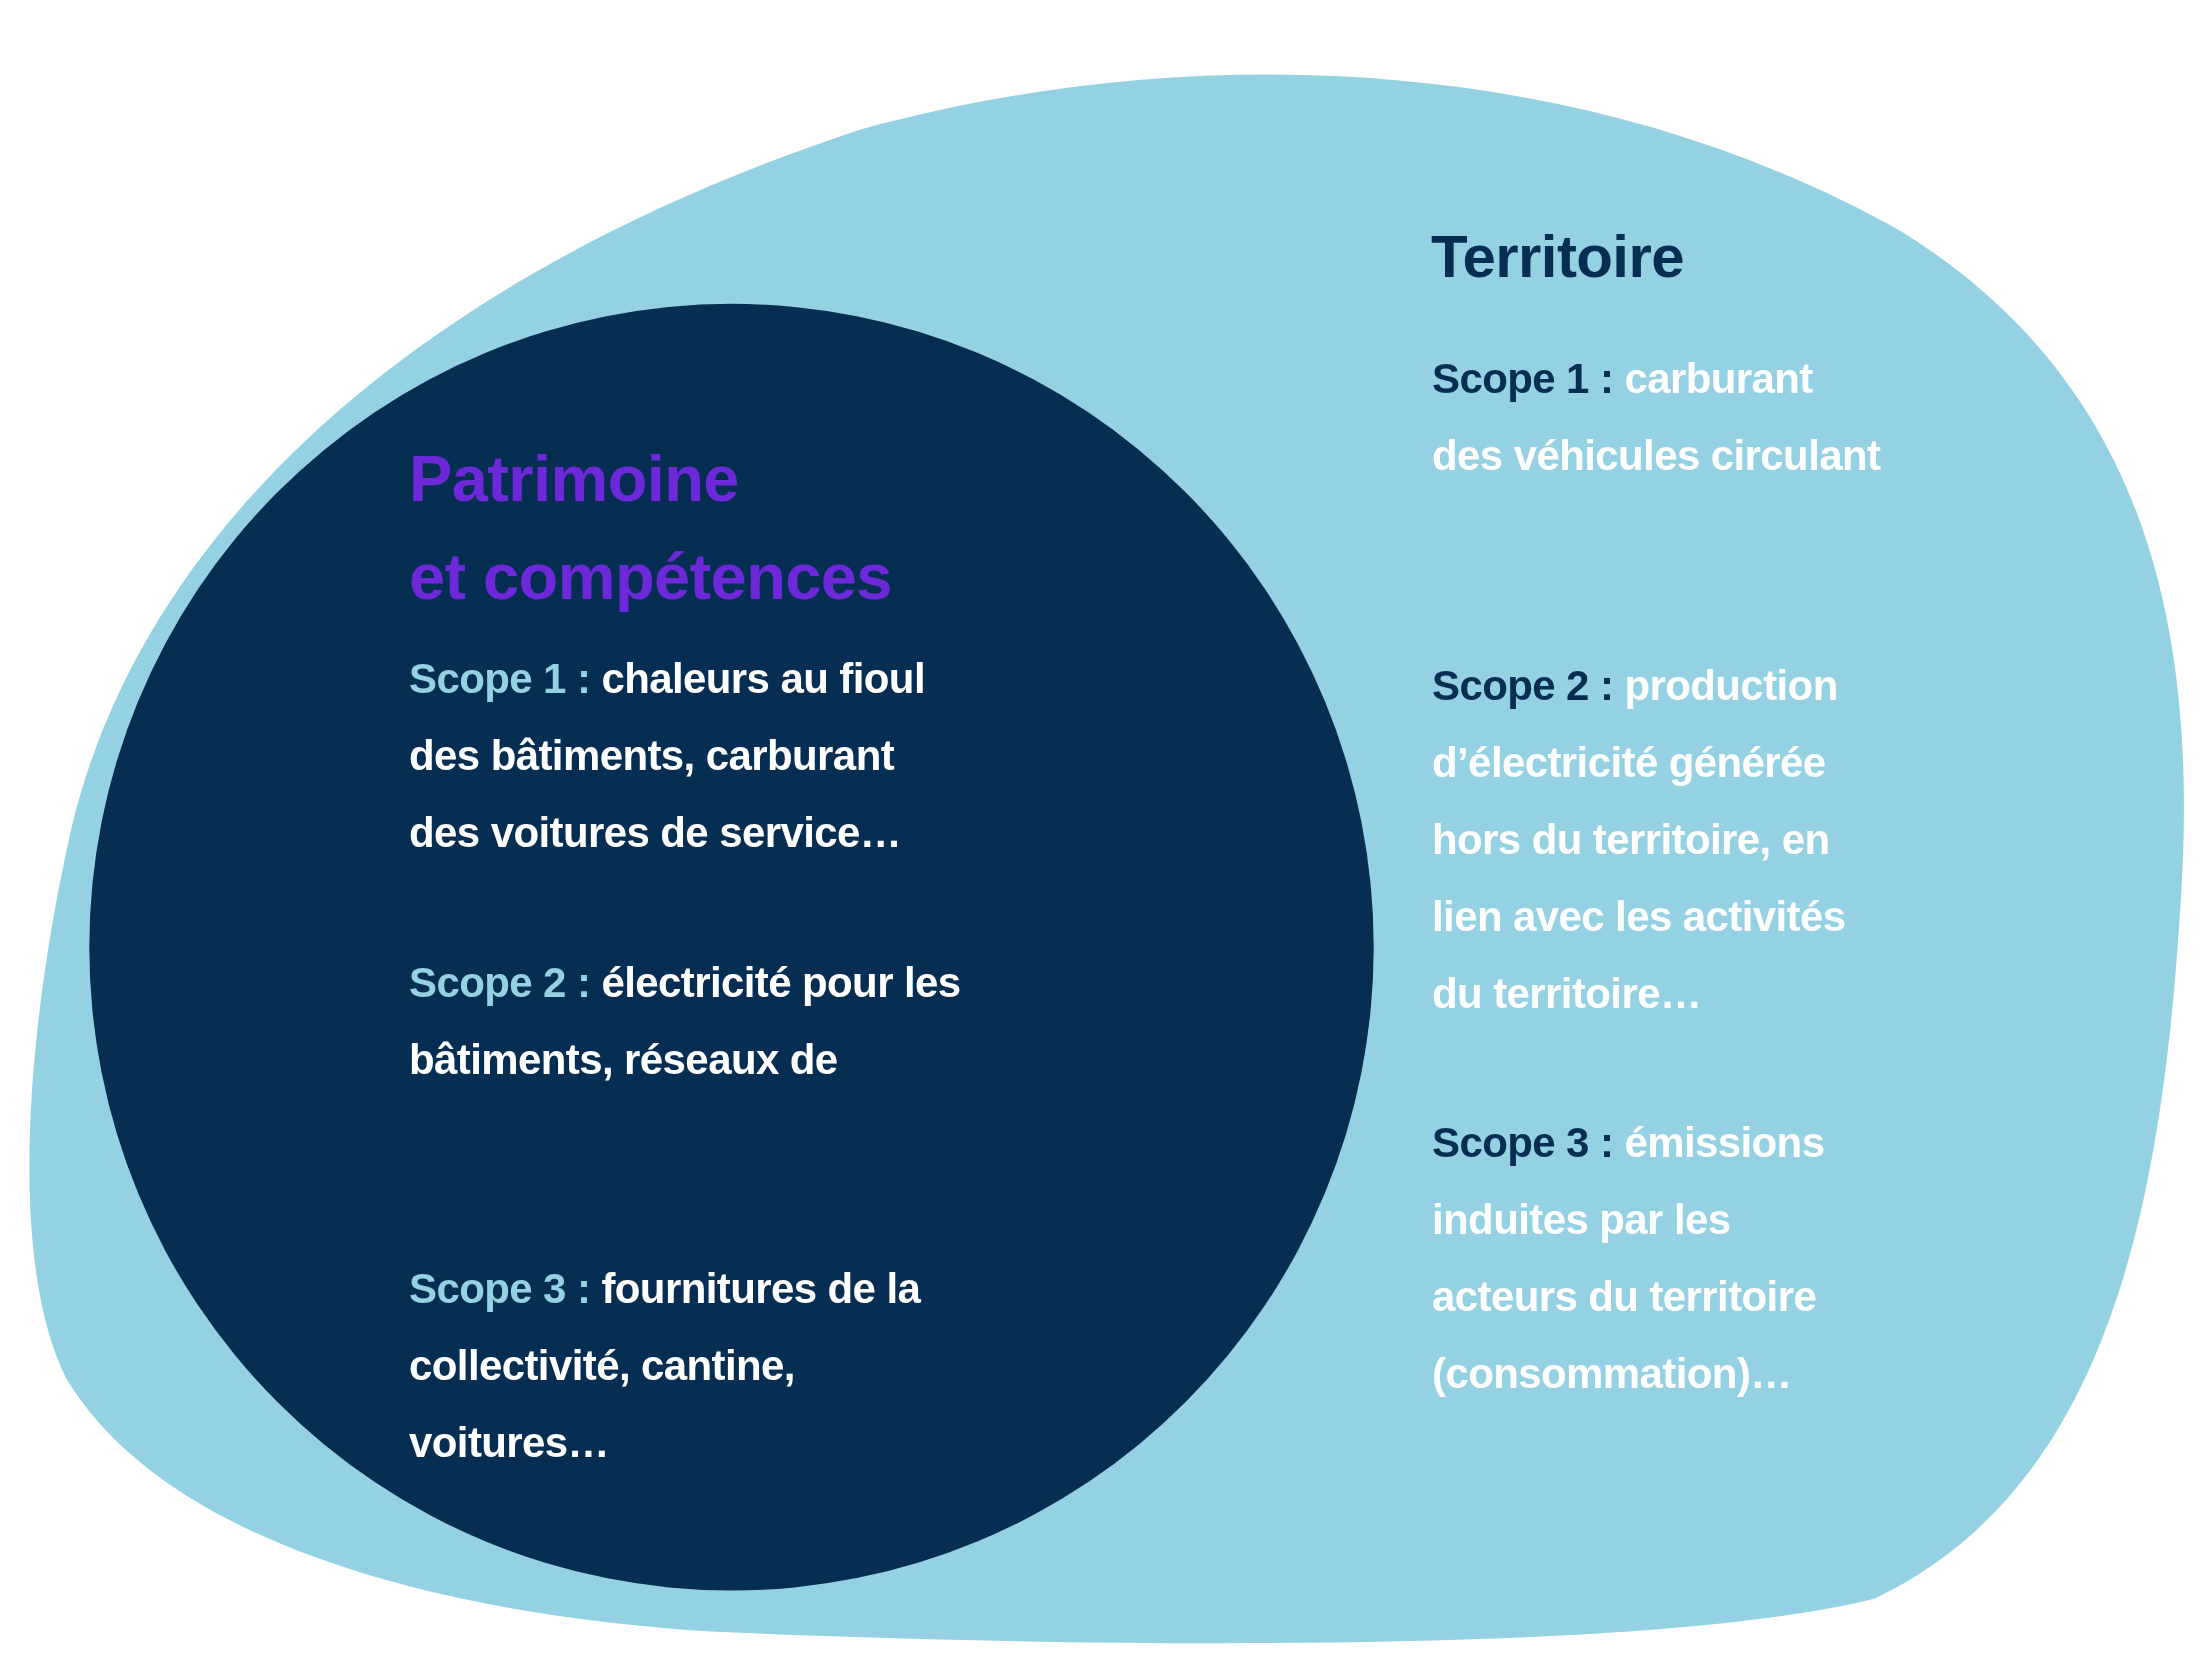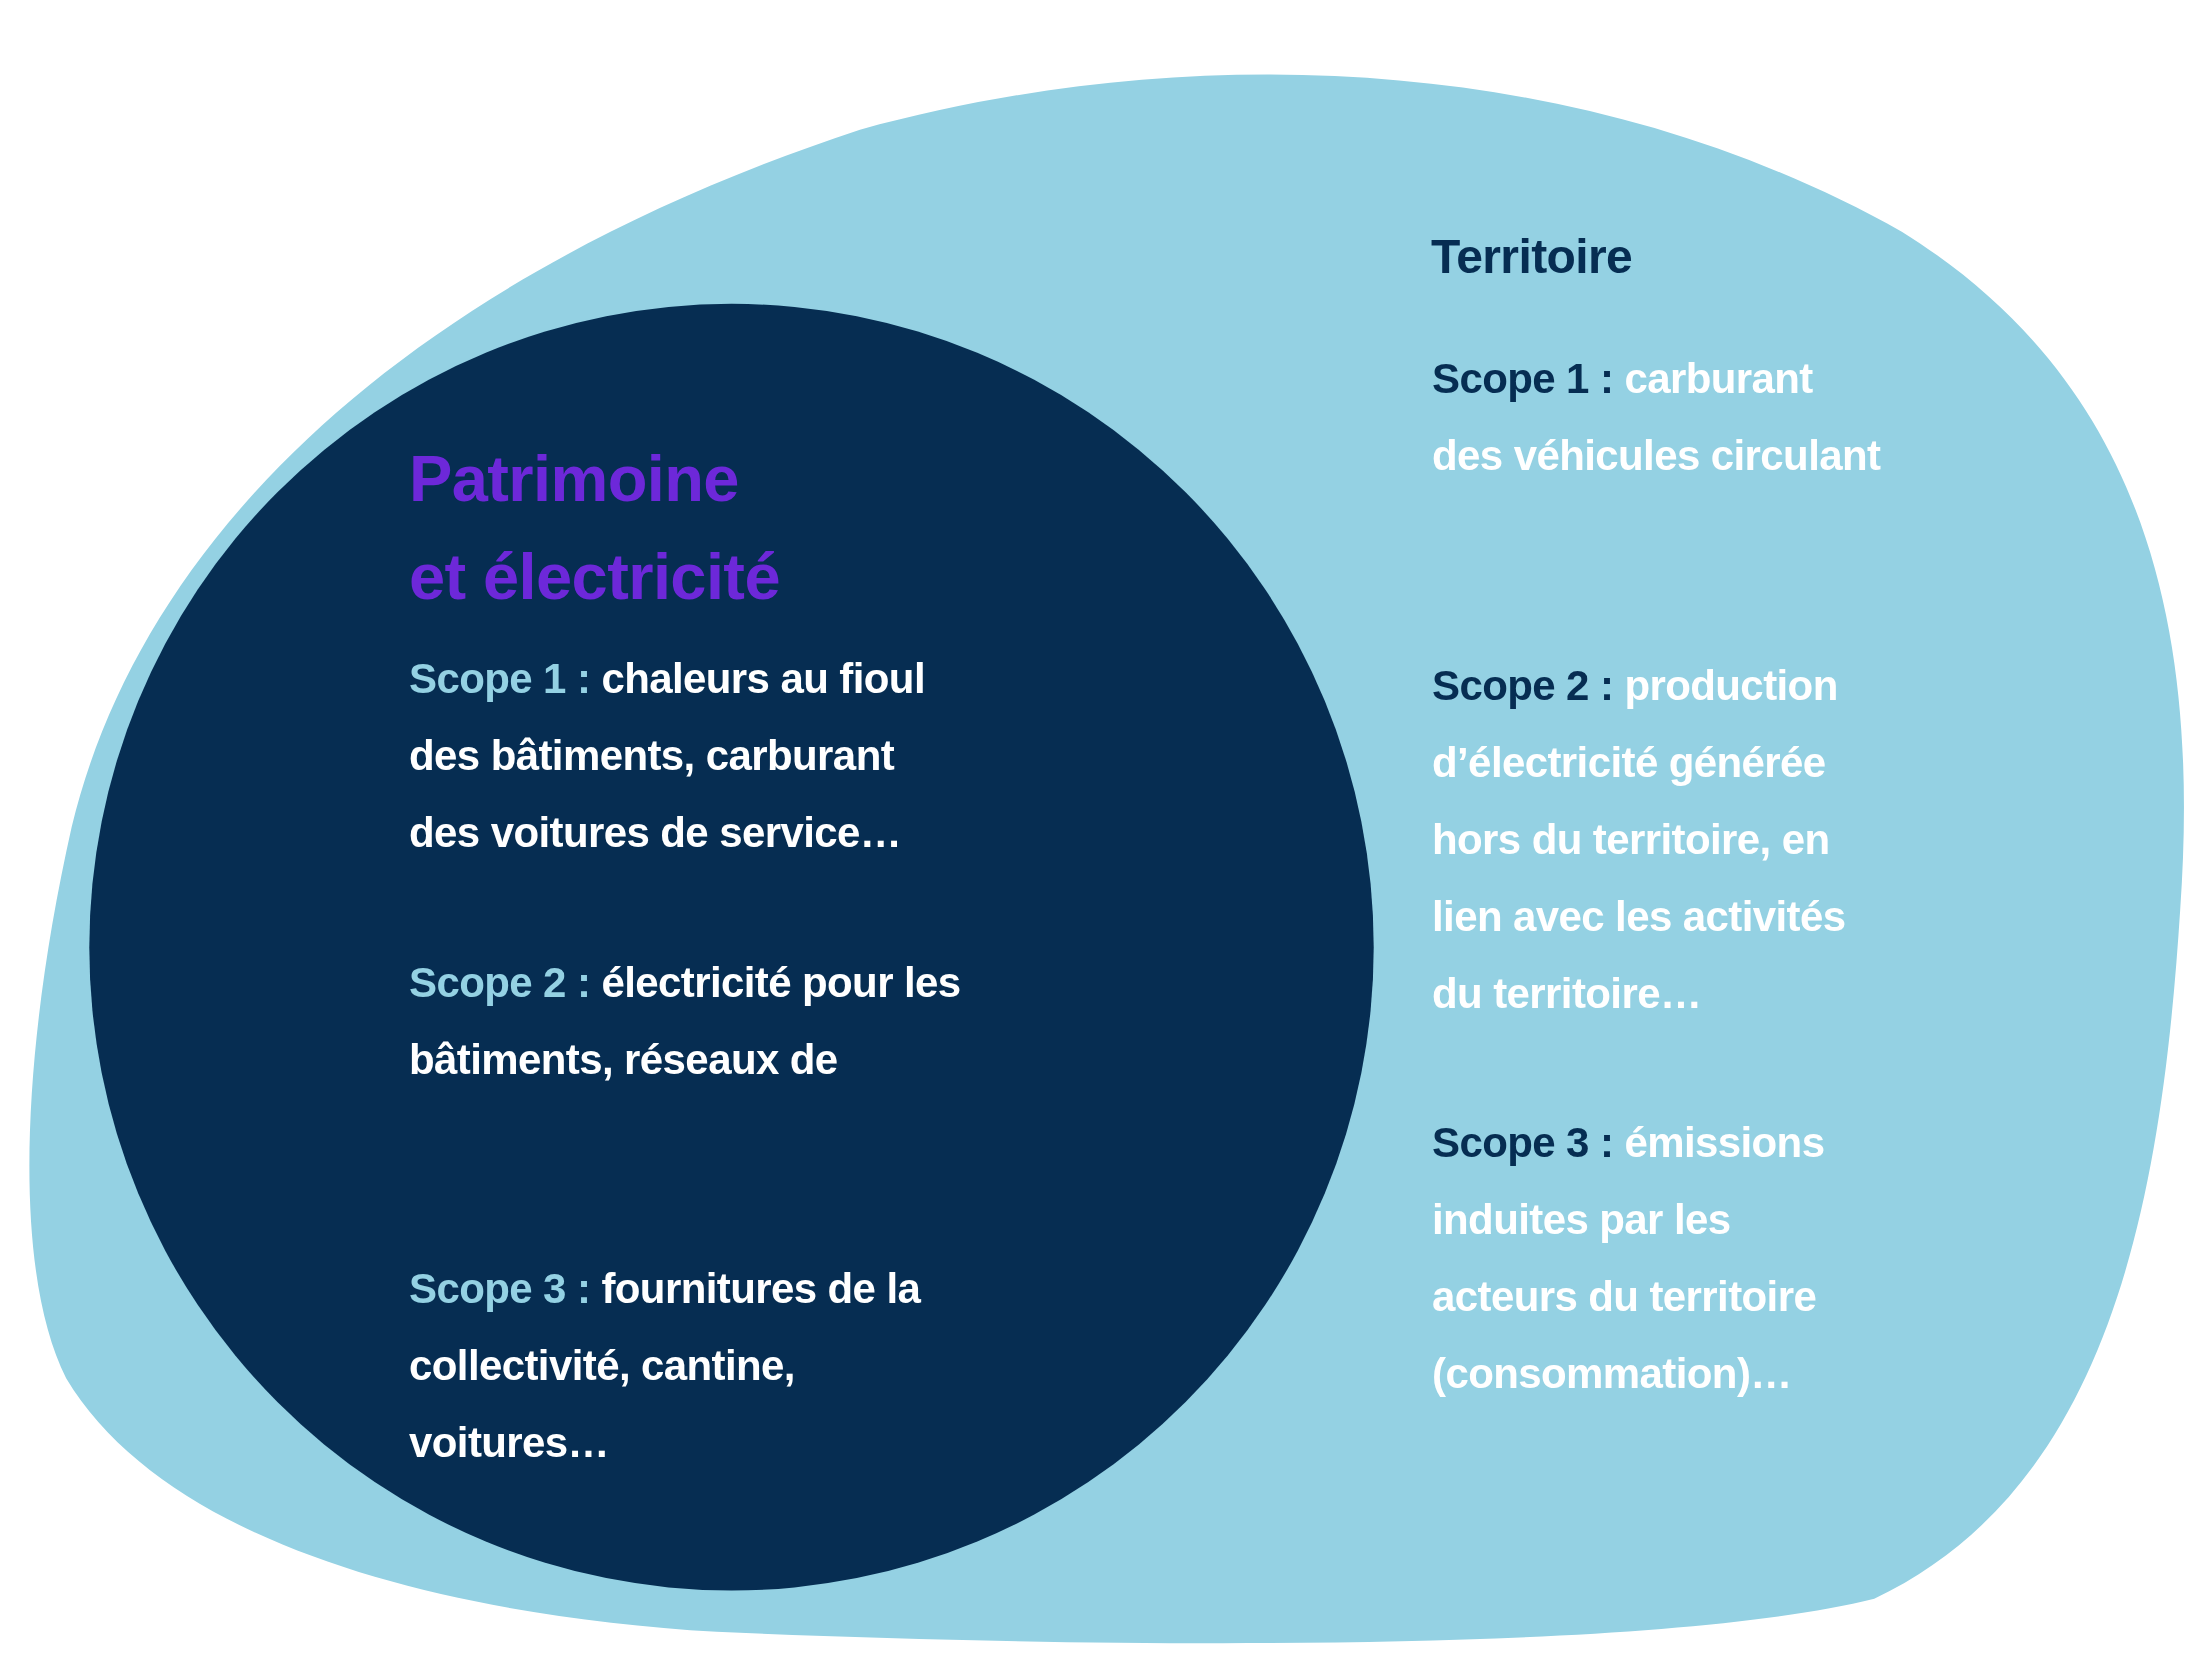--- a/index.html
+++ b/index.html
@@ -1,21 +1,21 @@
 <!DOCTYPE html>
 <html style="font-size:8.8px"><head>
 <meta charset="utf-8">
 <style>
   html, body { margin: 0; padding: 0; background: #ffffff; }
   body { width: 2205px; height: 1654px; position: relative; overflow: hidden;
          font-family: "Liberation Sans", sans-serif; }
   svg.bg { position: absolute; left: 0; top: 0; }
   .block { position: absolute; white-space: nowrap; font-weight: bold; }
   .line { display: block; height: 77px; line-height: 77px; }
-  .title-right { position: absolute; left: 1431px; top: 218px; font-size: 48px; font-weight: bold;
+  .title-right { position: absolute; left: 1431px; top: 218px; font-size: 60px; font-weight: bold;
                  color: #062D52; line-height: 77px; letter-spacing: -0.6px; }
   .title-left { position: absolute; left: 409px; top: 430px; font-size: 65px; font-weight: bold;
                 color: #6d28d9; letter-spacing: -0.6px; }
   .title-left .line { height: 98px; line-height: 98px; }
   .body-text { font-size: 42px; letter-spacing: -0.6px; }
   .left .lbl { color: #94D1E3; }
   .left .txt { color: #ffffff; }
   .right .lbl { color: #062D52; }
   .right .txt { color: #ffffff; }
 </style>
@@ -51,21 +51,21 @@
 
 <div class="block body-text right" style="left:1432px; top:1104px;">
   <span class="line"><span class="lbl">Scope 3 :</span> <span class="txt">émissions</span></span>
   <span class="line txt">induites par les</span>
   <span class="line txt">acteurs du territoire</span>
   <span class="line txt">(consommation)…</span>
 </div>
 
 <div class="block title-left">
   <span class="line">Patrimoine</span>
-  <span class="line">et électricité</span>
+  <span class="line">et compétences</span>
 </div>
 
 <div class="block body-text left" style="left:409px; top:640px;">
   <span class="line"><span class="lbl">Scope 1 :</span> <span class="txt">chaleurs au fioul</span></span>
   <span class="line txt">des bâtiments, carburant</span>
   <span class="line txt">des voitures de service…</span>
 </div>
 
 <div class="block body-text left" style="left:409px; top:944px;">
   <span class="line"><span class="lbl">Scope 2 :</span> <span class="txt">électricité pour les</span></span>

